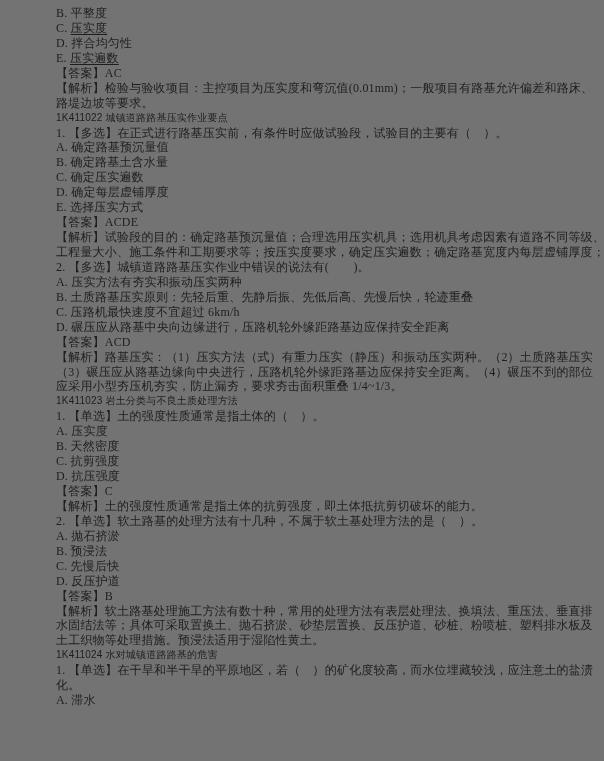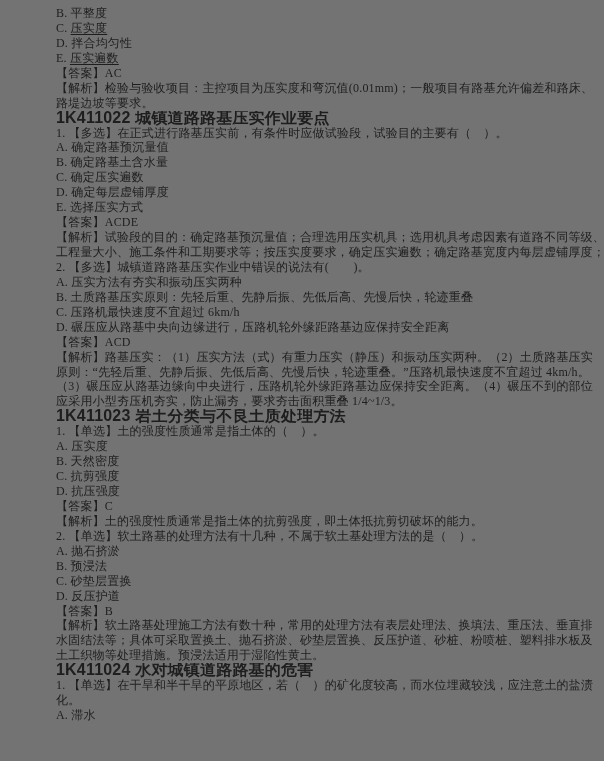--- a/index.html
+++ b/index.html
@@ -16,22 +16,22 @@
     color: #1e1e1e;
   }
   .line {
     height: 14.95px;
     line-height: 14.95px;
     white-space: nowrap;
     overflow: hidden;
     letter-spacing: 0.2px;
   }
   .line.heading {
-    font-weight: 700;
-    font-size: 16px;
+    font-weight: 400;
+    font-size: 10px;
     font-family: "Liberation Sans", "DejaVu Sans", sans-serif;
   }
   .u {
     text-decoration: underline;
     text-underline-offset: 2px;
   }
 </style>
 </head>
 <body>
 
@@ -54,35 +54,34 @@
       <div class="line answer"><span>【答案】ACDE</span></div>
       <div class="line analysis"><span>【解析】试验段的目的：确定路基预沉量值；合理选用压实机具；选用机具考虑因素有道路不同等级、</span></div>
       <div class="line cont"><span>工程量大小、施工条件和工期要求等；按压实度要求，确定压实遍数；确定路基宽度内每层虚铺厚度；</span></div>
       <div class="line question"><span>2. 【多选】城镇道路路基压实作业中错误的说法有(　　)。</span></div>
       <div class="line option"><span>A. 压实方法有夯实和振动压实两种</span></div>
       <div class="line option"><span>B. 土质路基压实原则：先轻后重、先静后振、先低后高、先慢后快，轮迹重叠</span></div>
       <div class="line option"><span>C. 压路机最快速度不宜超过 6km/h</span></div>
       <div class="line option"><span>D. 碾压应从路基中央向边缘进行，压路机轮外缘距路基边应保持安全距离</span></div>
       <div class="line answer"><span>【答案】ACD</span></div>
       <div class="line analysis"><span>【解析】路基压实：（1）压实方法（式）有重力压实（静压）和振动压实两种。（2）土质路基压实</span></div>
-      <div class="line cont"><span>原则：“先轻后重、先静后振、先低后高、先慢后快，轮迹重叠。”压路机最快速度不宜超过 4km/h。</span></div>
       <div class="line cont"><span>（3）碾压应从路基边缘向中央进行，压路机轮外缘距路基边应保持安全距离。（4）碾压不到的部位</span></div>
       <div class="line cont"><span>应采用小型夯压机夯实，防止漏夯，要求夯击面积重叠 1/4~1/3。</span></div>
       <div class="line heading"><span>1K411023 岩土分类与不良土质处理方法</span></div>
       <div class="line question"><span>1. 【单选】土的强度性质通常是指土体的（　）。</span></div>
       <div class="line option"><span>A. 压实度</span></div>
       <div class="line option"><span>B. 天然密度</span></div>
       <div class="line option"><span>C. 抗剪强度</span></div>
       <div class="line option"><span>D. 抗压强度</span></div>
       <div class="line answer"><span>【答案】C</span></div>
       <div class="line analysis"><span>【解析】土的强度性质通常是指土体的抗剪强度，即土体抵抗剪切破坏的能力。</span></div>
       <div class="line question"><span>2. 【单选】软土路基的处理方法有十几种，不属于软土基处理方法的是（　）。</span></div>
       <div class="line option"><span>A. 抛石挤淤</span></div>
       <div class="line option"><span>B. 预浸法</span></div>
-      <div class="line option"><span>C. 砂垫层置换</span></div>
+      <div class="line option"><span>C. 先慢后快</span></div>
       <div class="line option"><span>D. 反压护道</span></div>
       <div class="line answer"><span>【答案】B</span></div>
       <div class="line analysis"><span>【解析】软土路基处理施工方法有数十种，常用的处理方法有表层处理法、换填法、重压法、垂直排</span></div>
       <div class="line cont"><span>水固结法等；具体可采取置换土、抛石挤淤、砂垫层置换、反压护道、砂桩、粉喷桩、塑料排水板及</span></div>
       <div class="line cont"><span>土工织物等处理措施。预浸法适用于湿陷性黄土。</span></div>
       <div class="line heading"><span>1K411024 水对城镇道路路基的危害</span></div>
       <div class="line question"><span>1. 【单选】在干旱和半干旱的平原地区，若（　）的矿化度较高，而水位埋藏较浅，应注意土的盐渍</span></div>
       <div class="line cont"><span>化。</span></div>
       <div class="line option"><span>A. 滞水</span></div>
     </div>

